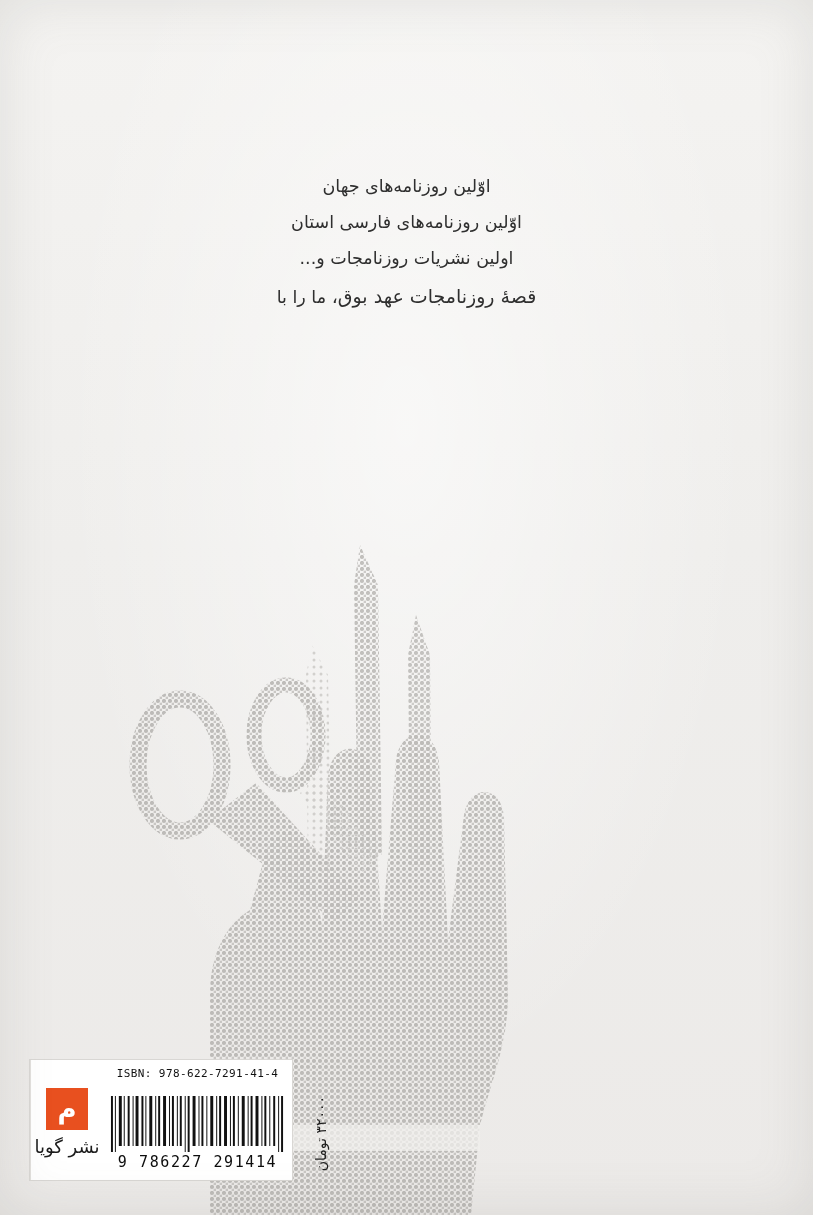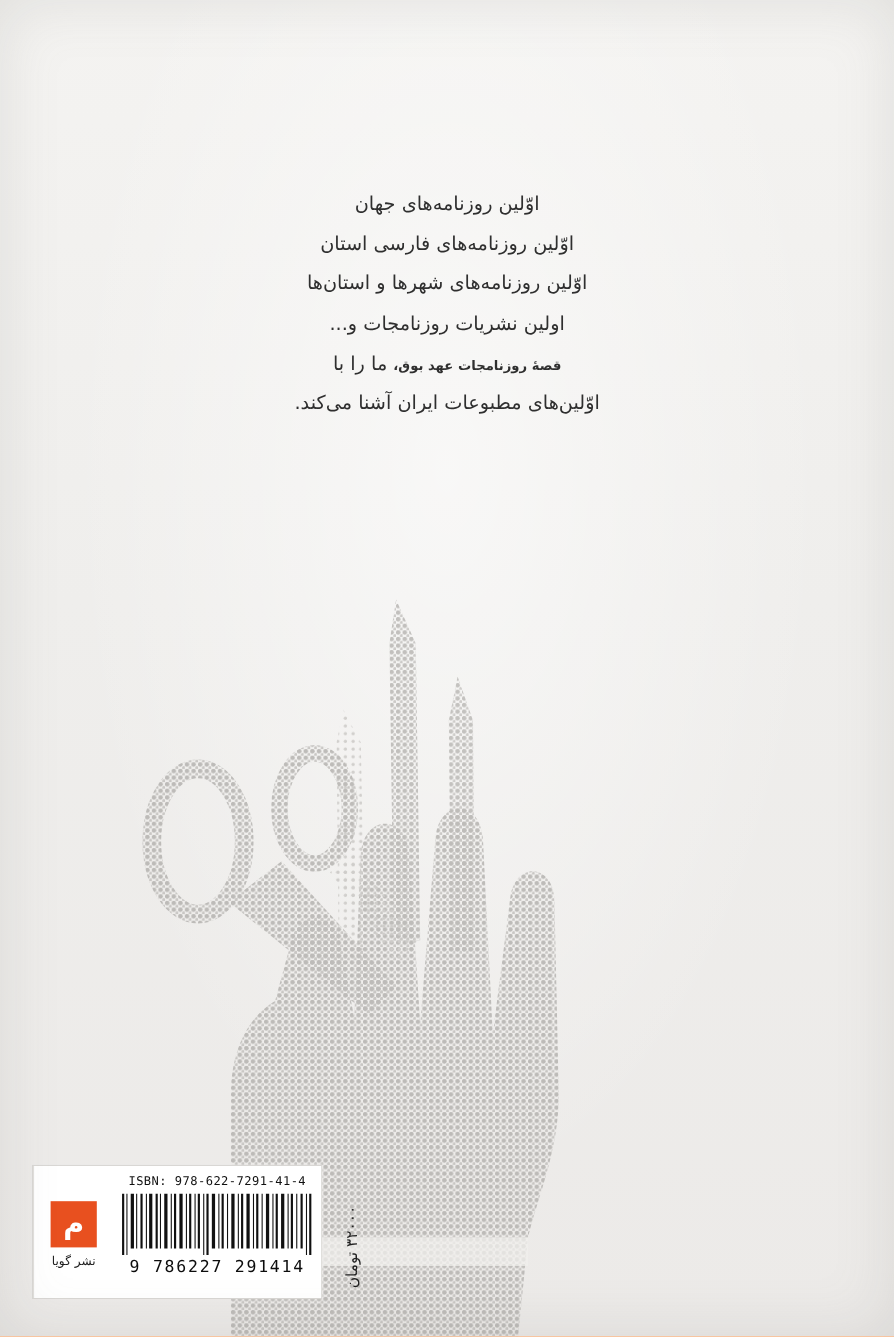--- a/index.html
+++ b/index.html
@@ -7,21 +7,21 @@
     padding: 0;
     background: #ffffff;
   }
   body {
     font-family: "DejaVu Sans", "Liberation Sans", sans-serif;
   }
   .page {
     position: relative;
     width: 813px;
     height: 1215px;
-    background: #f97316;
+    background: #fef9c3;
     overflow: hidden;
   }
   
   .paper-noise {
     position: absolute;
     inset: 0;
     background:
       radial-gradient(ellipse at 50% 35%, rgba(255,255,255,0.55) 0%, rgba(255,255,255,0) 60%),
       linear-gradient(180deg, #f4f3f1 0%, #efeeec 45%, #eceae8 100%);
     pointer-events: none;
@@ -53,22 +53,22 @@
     text-align: center;
     direction: rtl;
     color: #2f2f2f;
     font-size: 17.5px;
     line-height: 2.07;
     letter-spacing: 0.2px;
     padding: 0 120px;
   }
   .blurb .line { white-space: nowrap; }
   .blurb .line.bold-lead b {
-    font-weight: bold;
-    font-size: 12px;
+    font-weight: normal;
+    font-size: 19px;
     text-align: center;
   }
 
   
   .isbn-block {
     position: absolute;
     right: 520px;
     bottom: 34px;
     width: 262px;
     height: 120px;
@@ -94,40 +94,40 @@
     background: #e8501f;
     display: flex;
     align-items: center;
     justify-content: center;
     color: #ffffff;
     font-size: 26px;
     line-height: 1;
     font-weight: bold;
   }
   .publisher-name {
-    font-size: 11px;
+    font-size: 18px;
     color: #1b1b1b;
     direction: rtl;
   }
   .barcode-cell {
     flex: 1;
     display: flex;
     flex-direction: column;
     align-items: center;
     justify-content: flex-start;
     padding: 7px 6px 4px 6px;
     box-sizing: border-box;
   }
   .isbn-text {
     font-family: "DejaVu Sans Mono", "Liberation Mono", monospace;
     font-size: 11px;
     letter-spacing: 0.4px;
     color: #101010;
     direction: ltr;
-    margin-bottom: 5px;
+    margin-bottom: 16px;
   }
   .barcode {
     width: 100%;
     height: 56px;
     display: block;
   }
   .barcode-digits {
     font-family: "DejaVu Sans Mono", "Liberation Mono", monospace;
     font-size: 15px;
     letter-spacing: 1.6px;
@@ -200,24 +200,22 @@
 
       <g>
         <rect x="150" y="600" width="270" height="26" fill="#f1f0ee" opacity="0.75"></rect>
       </g>
     </svg>
   </div>
 
   <div class="blurb">
     <div class="line">اوّلین روزنامه‌های جهان</div>
     <div class="line">اوّلین روزنامه‌های فارسی استان</div>
-    <div class="line">اوّلین روزنامه‌های شهرها و استان‌ها</div>
     <div class="line">اولین نشریات روزنامجات و...</div>
     <div class="line bold-lead"><b>قصهٔ روزنامجات عهد بوق،</b><span> ما را با</span></div>
-    <div class="line">اوّلین‌های مطبوعات ایران آشنا می‌کند.</div>
   </div>
 
   <div class="price">۳۲۰۰۰ تومان</div>
 
   <div class="isbn-block">
     <div class="publisher-cell">
       <div class="logo-mark">م</div>
       <div class="publisher-name">نشر گویا</div>
     </div>
     <div class="barcode-cell">

